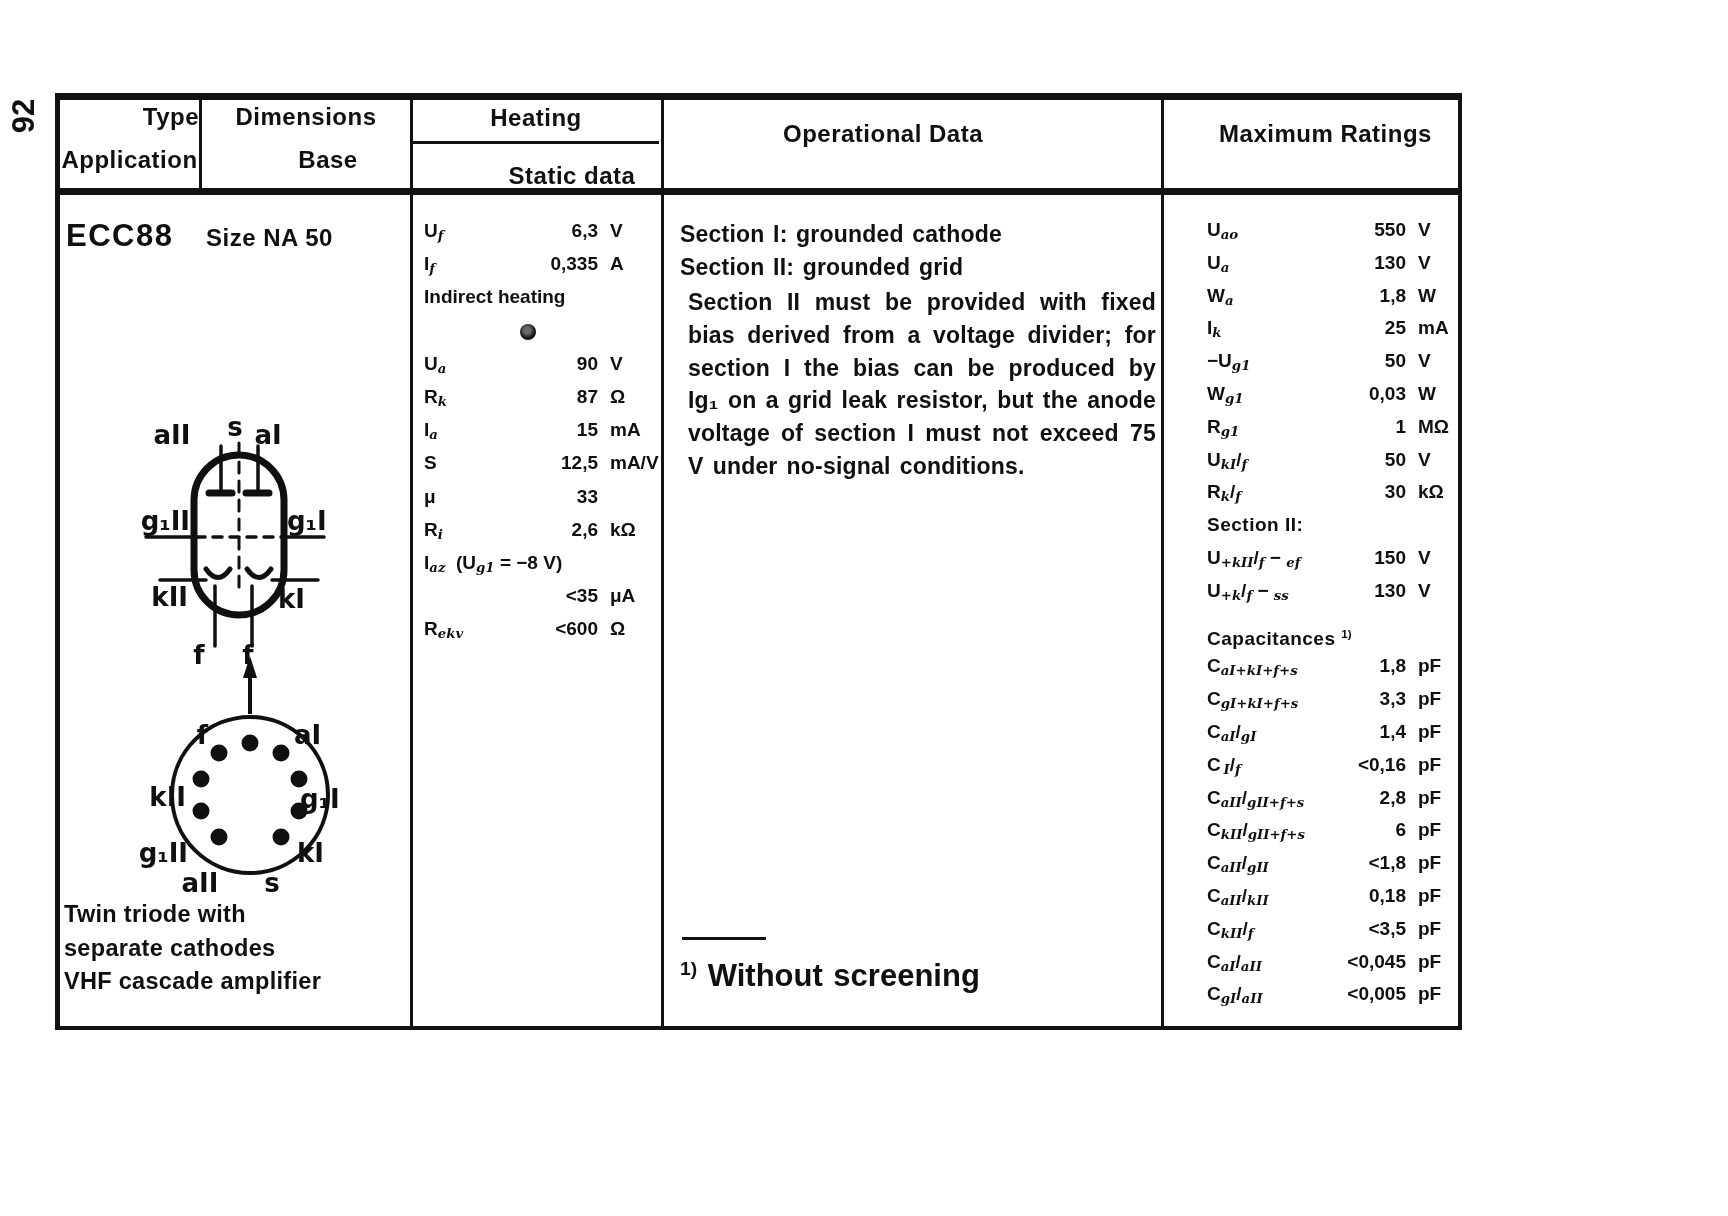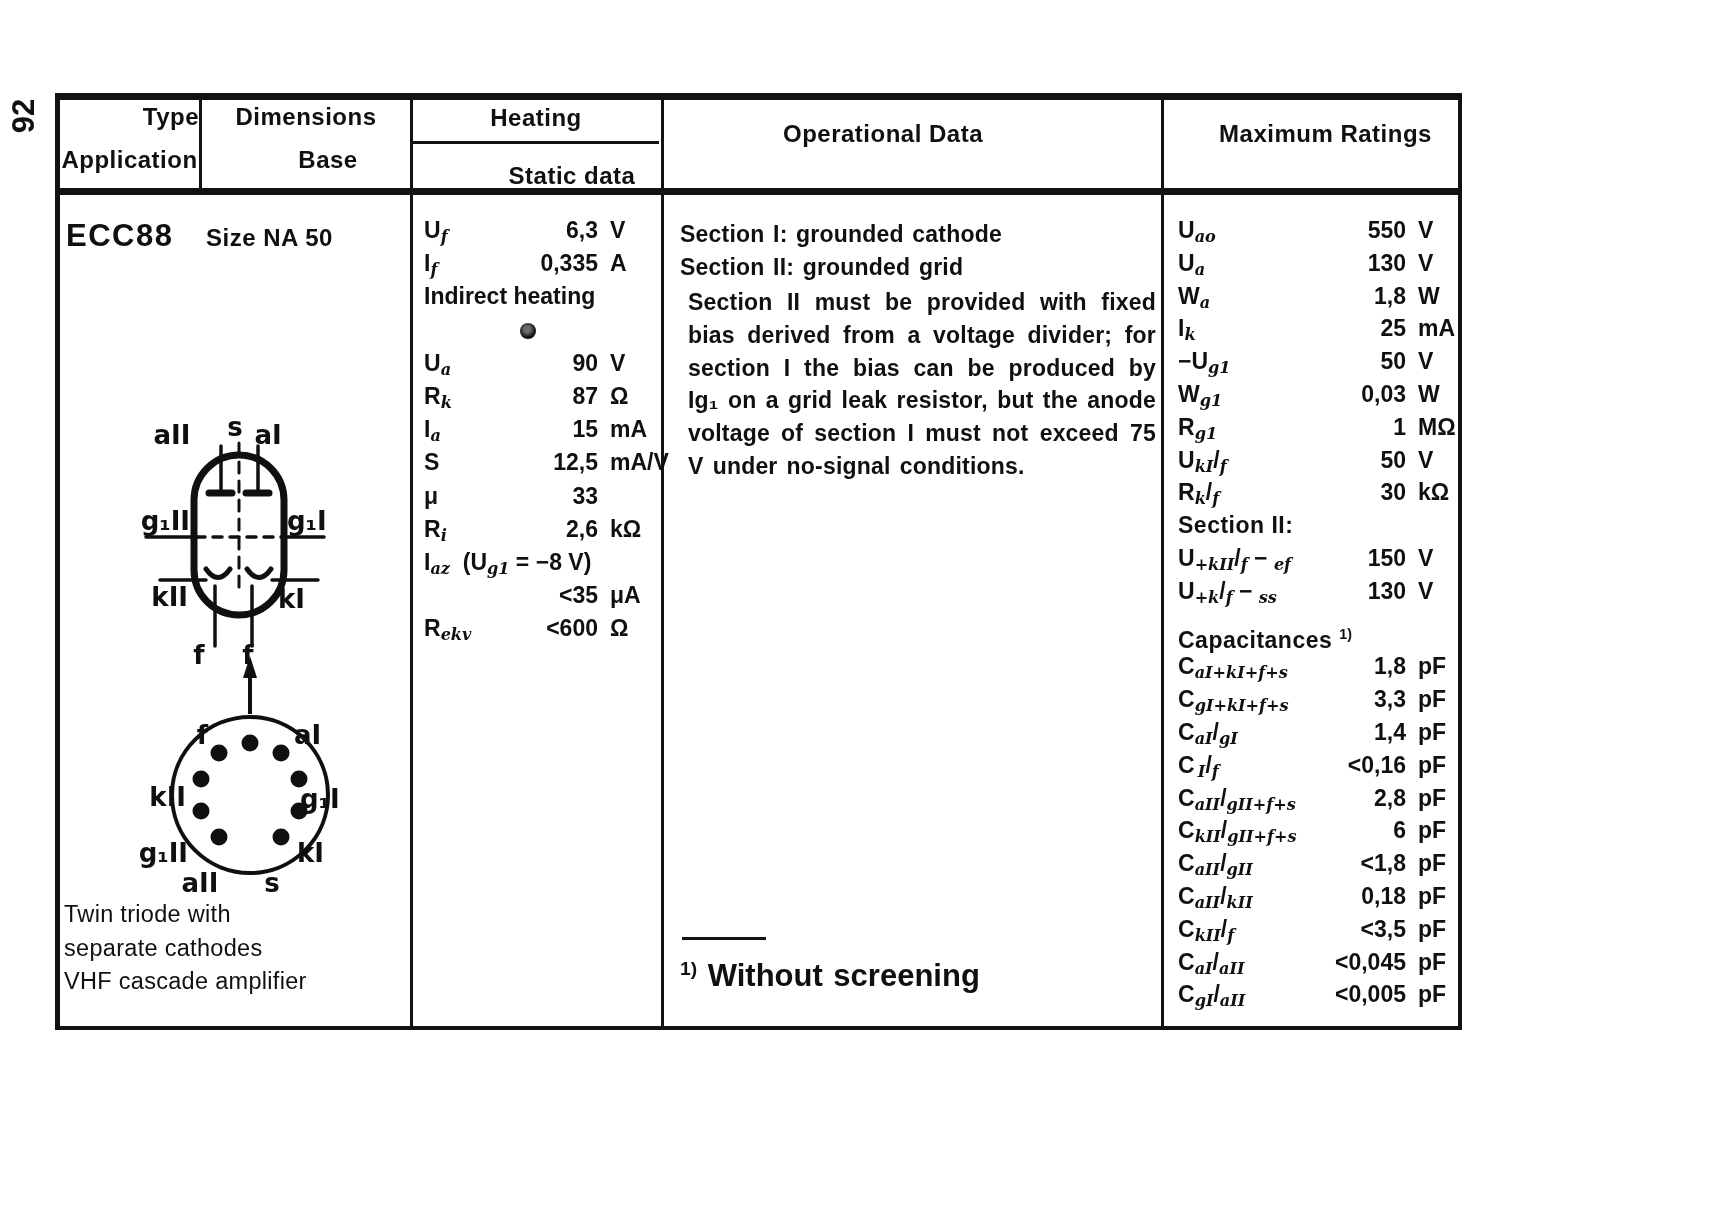--- a/index.html
+++ b/index.html
@@ -7,24 +7,24 @@
     position:relative;width:1728px;height:1216px;background:#ffffff;
     font-family:"Liberation Sans",sans-serif;color:#101010;overflow:hidden;
   }
   .abs{position:absolute;}
   .rule{position:absolute;background:#121212;}
   .hdr{position:absolute;font-weight:700;font-size:24px;text-align:center;letter-spacing:.5px;}
   .pagenum{position:absolute;left:-6px;top:98px;width:60px;text-align:center;
     font-size:31px;font-weight:700;transform:rotate(-90deg);}
   .ecc{position:absolute;left:66px;top:218px;font-size:31px;font-weight:800;letter-spacing:1.5px;}
   .size{position:absolute;left:206px;top:224px;font-size:24px;font-weight:700;letter-spacing:.5px;}
-  .desc{position:absolute;left:64px;top:898px;font-size:23.5px;font-weight:400;line-height:33.5px;letter-spacing:.3px;}
-  .rows{position:absolute;font-size:23px;font-weight:700;}
+  .desc{position:absolute;left:64px;top:898px;font-size:23.5px;font-weight:700;line-height:33.5px;letter-spacing:.3px;}
+  .rows{position:absolute;font-size:19px;font-weight:700;}
   .drow{display:grid;grid-template-columns:96px 1fr 58px;line-height:33.2px;height:33.2px;white-space:nowrap;}
-  #ratings-rows .drow{grid-template-columns:auto 1fr 50px;line-height:32.8px;height:32.8px;}
+  #ratings-rows .drow{grid-template-columns:auto 1fr 50px;line-height:32.8px;height:32.8px;margin-left:29px;}
   .drow .val{text-align:right;}
   .drow .un{padding-left:12px;}
   .drow.span{grid-template-columns:1fr 0 0;}
   .drow.gap{margin-top:10px;gap:38px;}
   .sb{font-size:.70em;font-style:italic;font-family:"DejaVu Serif",serif;font-weight:700;vertical-align:-0.22em;}
   .secb{font-weight:800;letter-spacing:.5px;}
   .sup{font-size:.62em;vertical-align:super;}
   .blob{display:inline-block;width:16px;height:16px;border-radius:50%;
     background:radial-gradient(circle at 45% 40%, #6a6a6a 0 25%, #111 60%);vertical-align:middle;margin-left:96px;}
   .oppar{position:absolute;left:680px;top:286px;width:468px;font-size:23px;font-weight:700;

